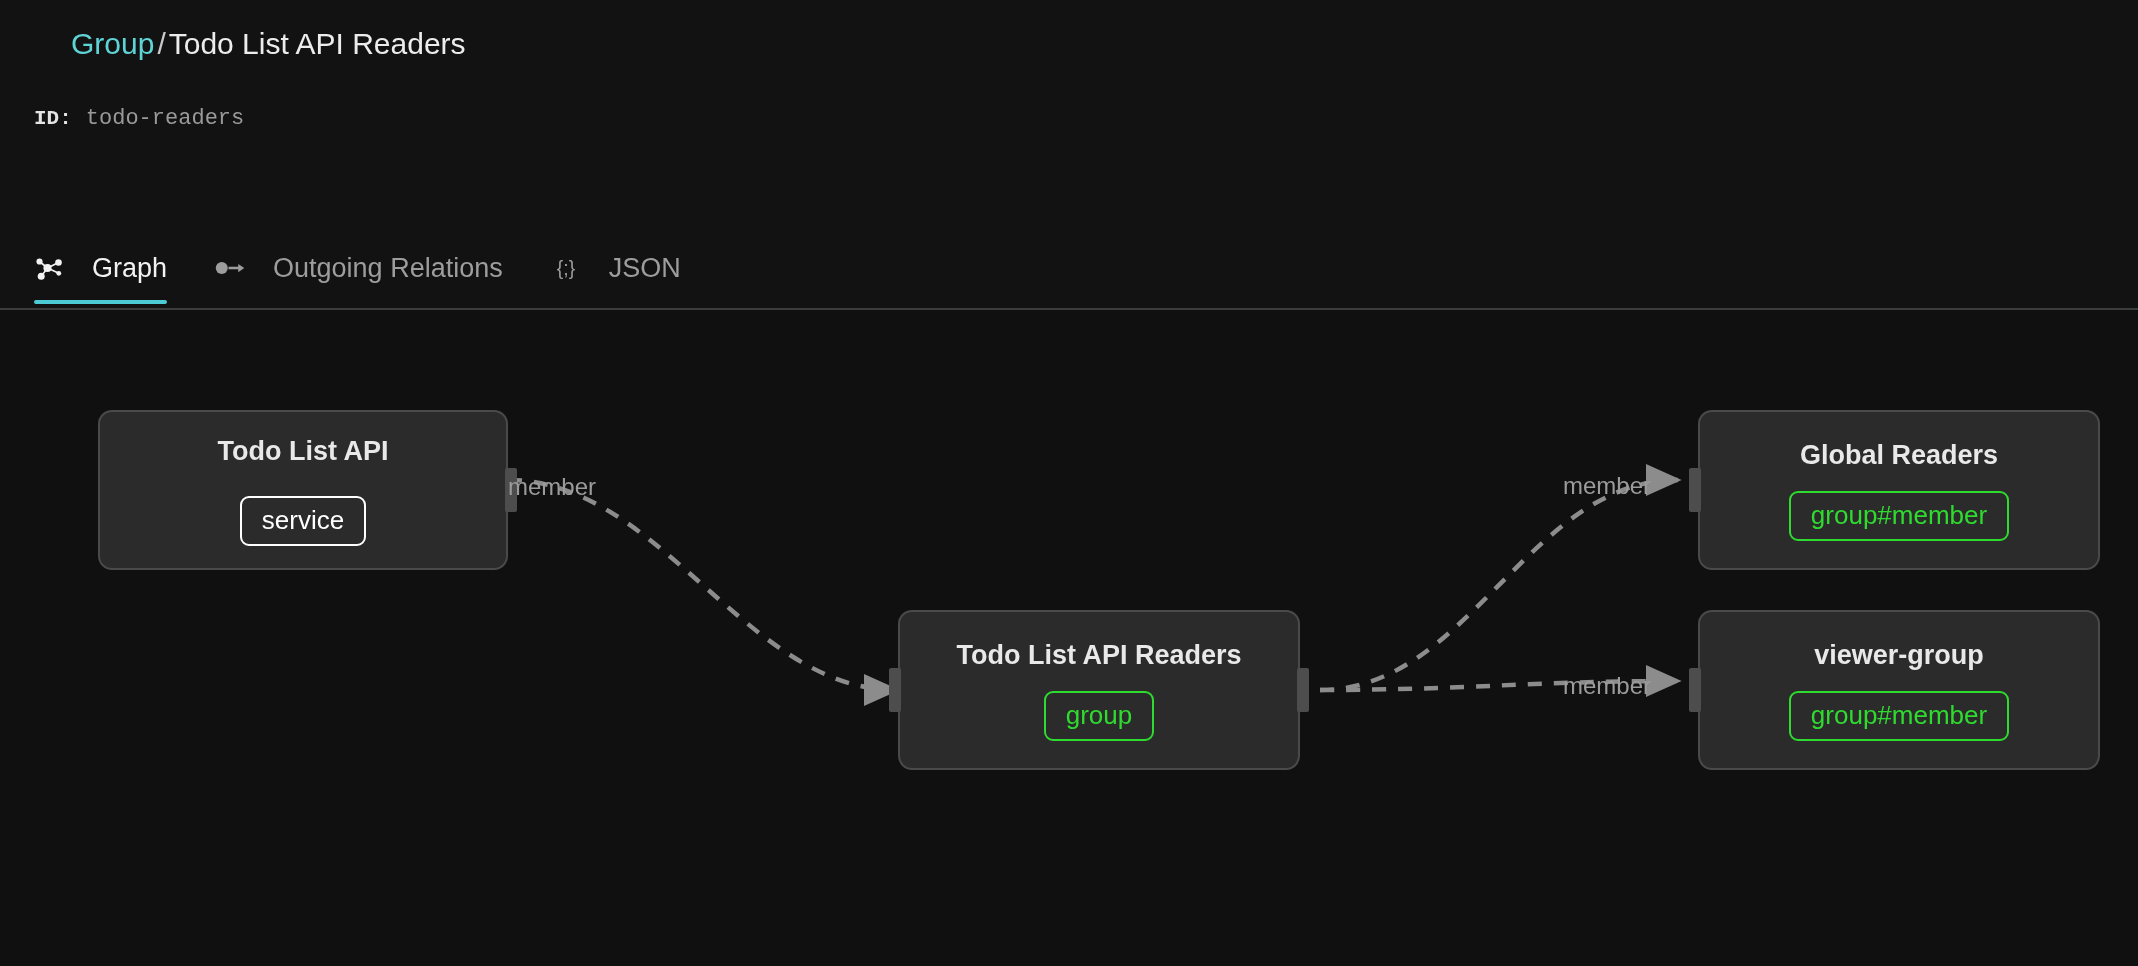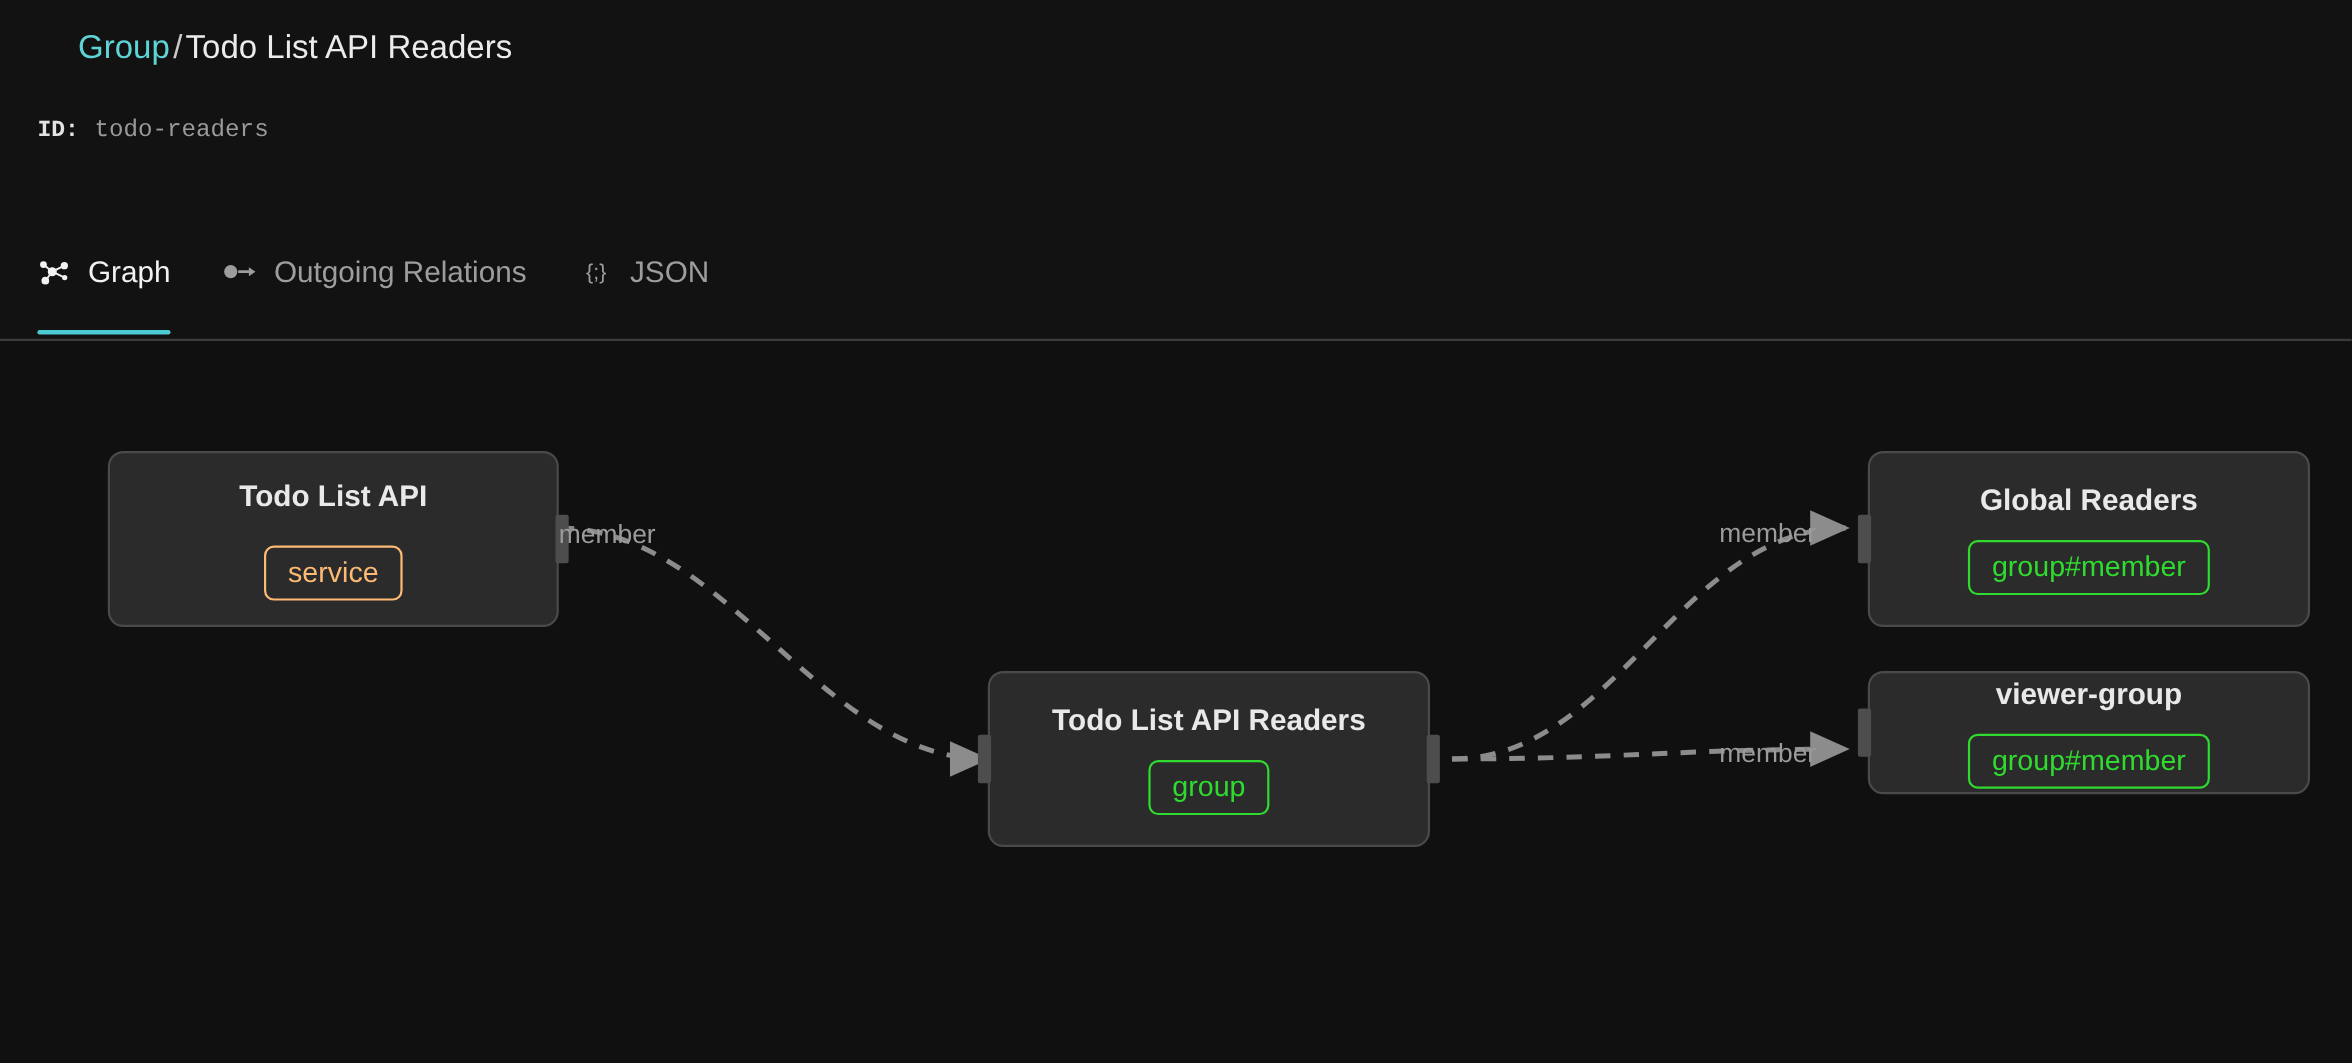--- a/index.html
+++ b/index.html
@@ -78,22 +78,22 @@
     width: 2138px;
     height: 78px;
     display: flex;
     align-items: flex-start;
     padding-left: 34px;
   }
 
   .tab {
     position: relative;
     display: flex;
-    align-items: flex-start;
-    gap: 16px;
+    align-items: center;
+    gap: 28px;
     height: 72px;
     padding: 0 14px 0 0;
     margin-right: 34px;
     cursor: pointer;
     white-space: nowrap;
   }
   .tab-label {
     font-size: 27px;
     color: #9d9d9d;
     line-height: 30px;
@@ -169,21 +169,21 @@
     white-space: nowrap;
   }
   .node-badge {
     font-size: 26px;
     line-height: 30px;
     padding: 7px 20px 9px 20px;
     border-radius: 9px;
     border: 2px solid currentColor;
     white-space: nowrap;
   }
-  .badge-service { color: #fdba74; }
+  .badge-service { color: #ffffff; }
   .badge-group   { color: #2fdb2f; }
 
   .handle {
     position: absolute;
     width: 12px;
     height: 44px;
     background: #4d4d4d;
     border-radius: 2px;
     top: 50%;
     transform: translateY(-50%);
@@ -285,21 +285,21 @@
       <div class="handle left"></div>
       <div class="handle right"></div>
     </div>
 
     <div class="node" style="left:1698px; top:100px; width:402px; height:160px;">
       <div class="node-title">Global Readers</div>
       <div class="node-badge badge-group">group#member</div>
       <div class="handle left"></div>
     </div>
 
-    <div class="node" style="left:1698px; top:300px; width:402px; height:112px;">
+    <div class="node" style="left:1698px; top:300px; width:402px; height:160px;">
       <div class="node-title">viewer-group</div>
       <div class="node-badge badge-group">group#member</div>
       <div class="handle left"></div>
     </div>
 
     <div class="edge-label" style="left:508px; top:163px;">member</div>
 
     <div class="edge-label" style="left:1563px; top:162px;">member</div>
 
     <div class="edge-label" style="left:1563px; top:362px;">member</div>

